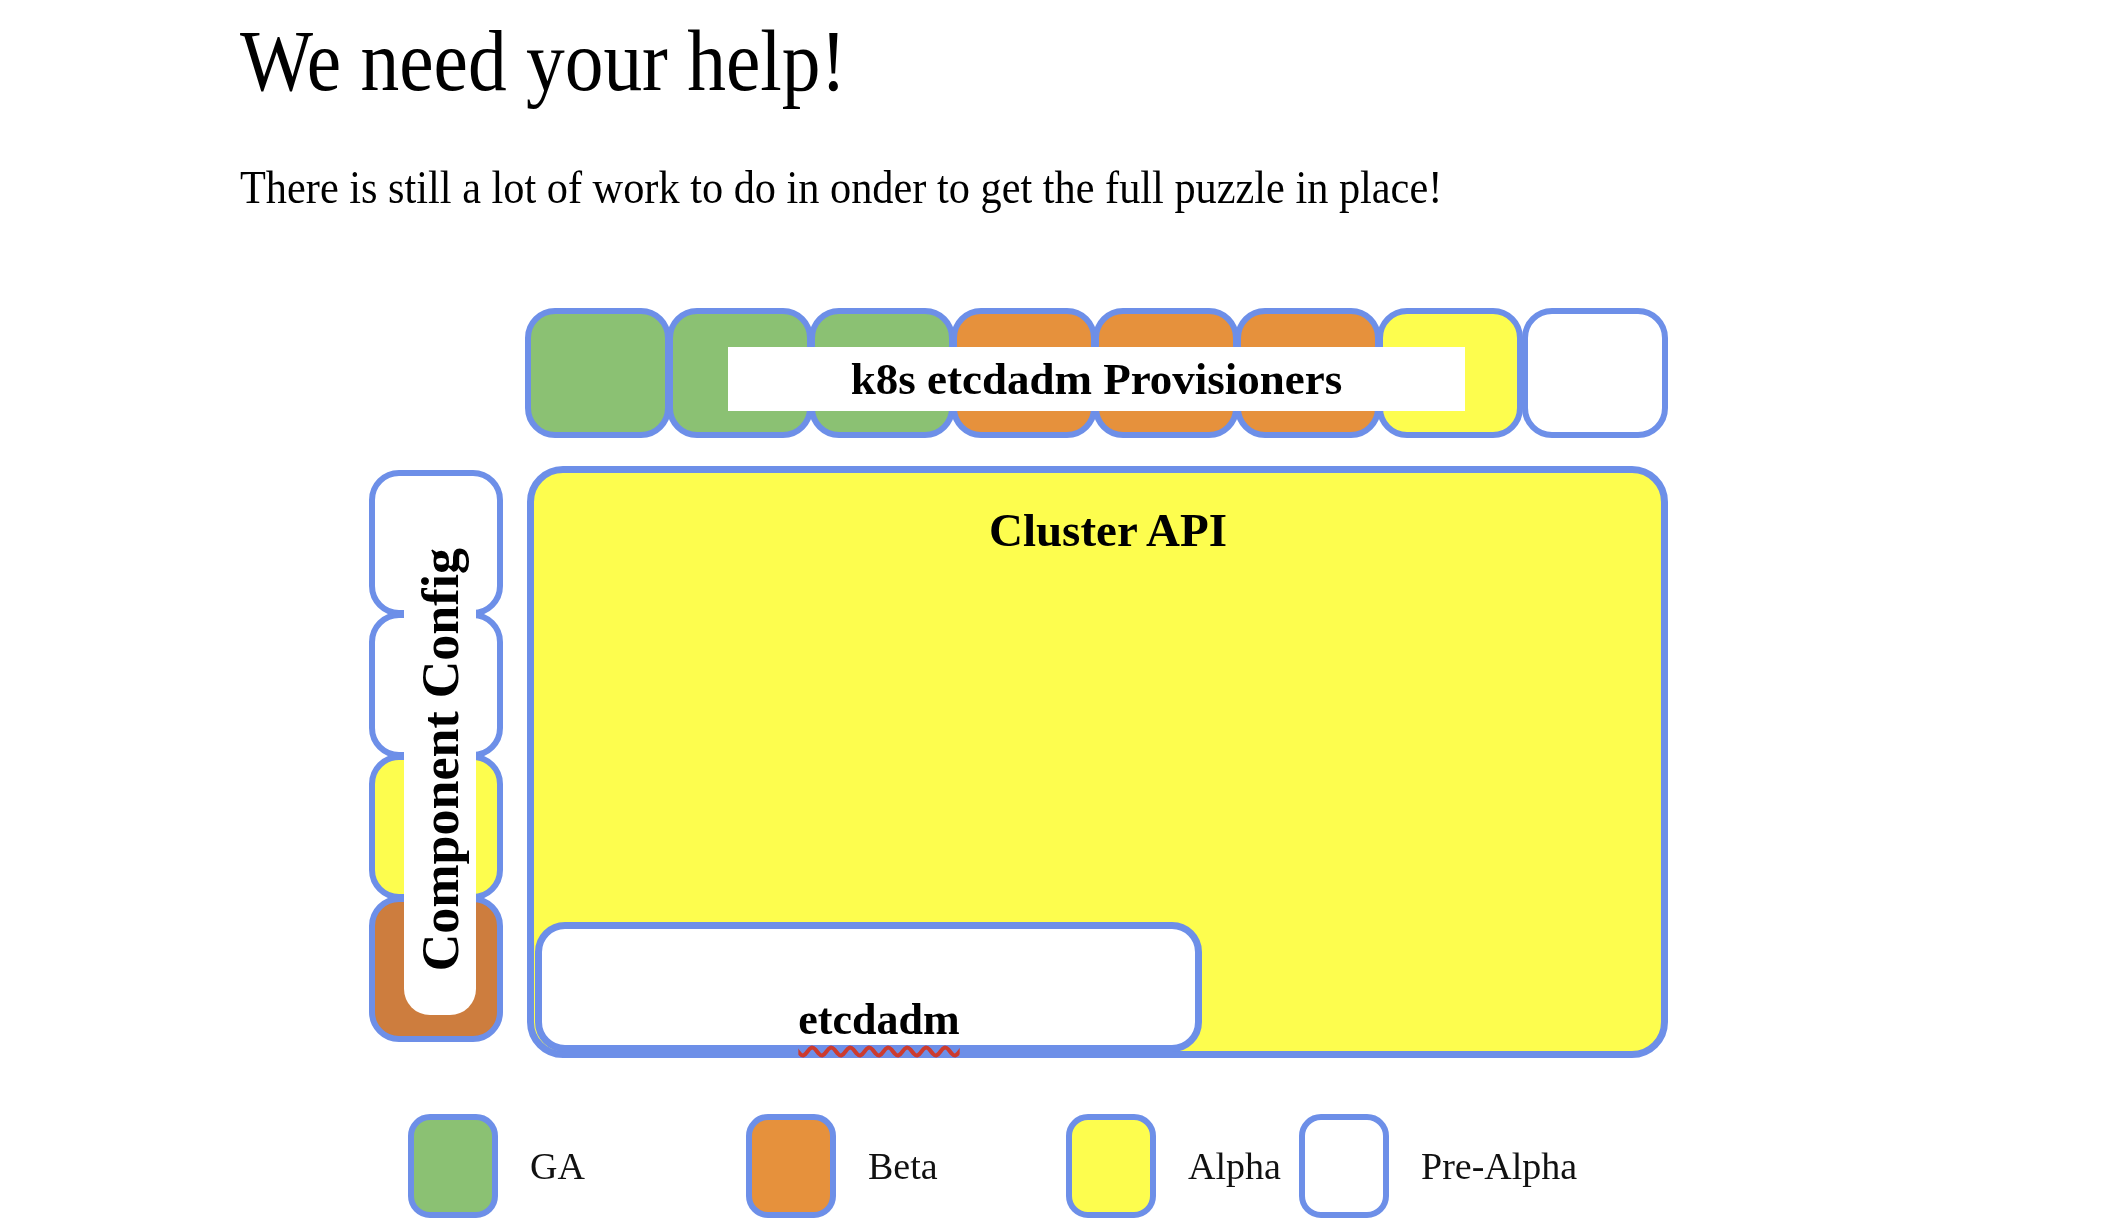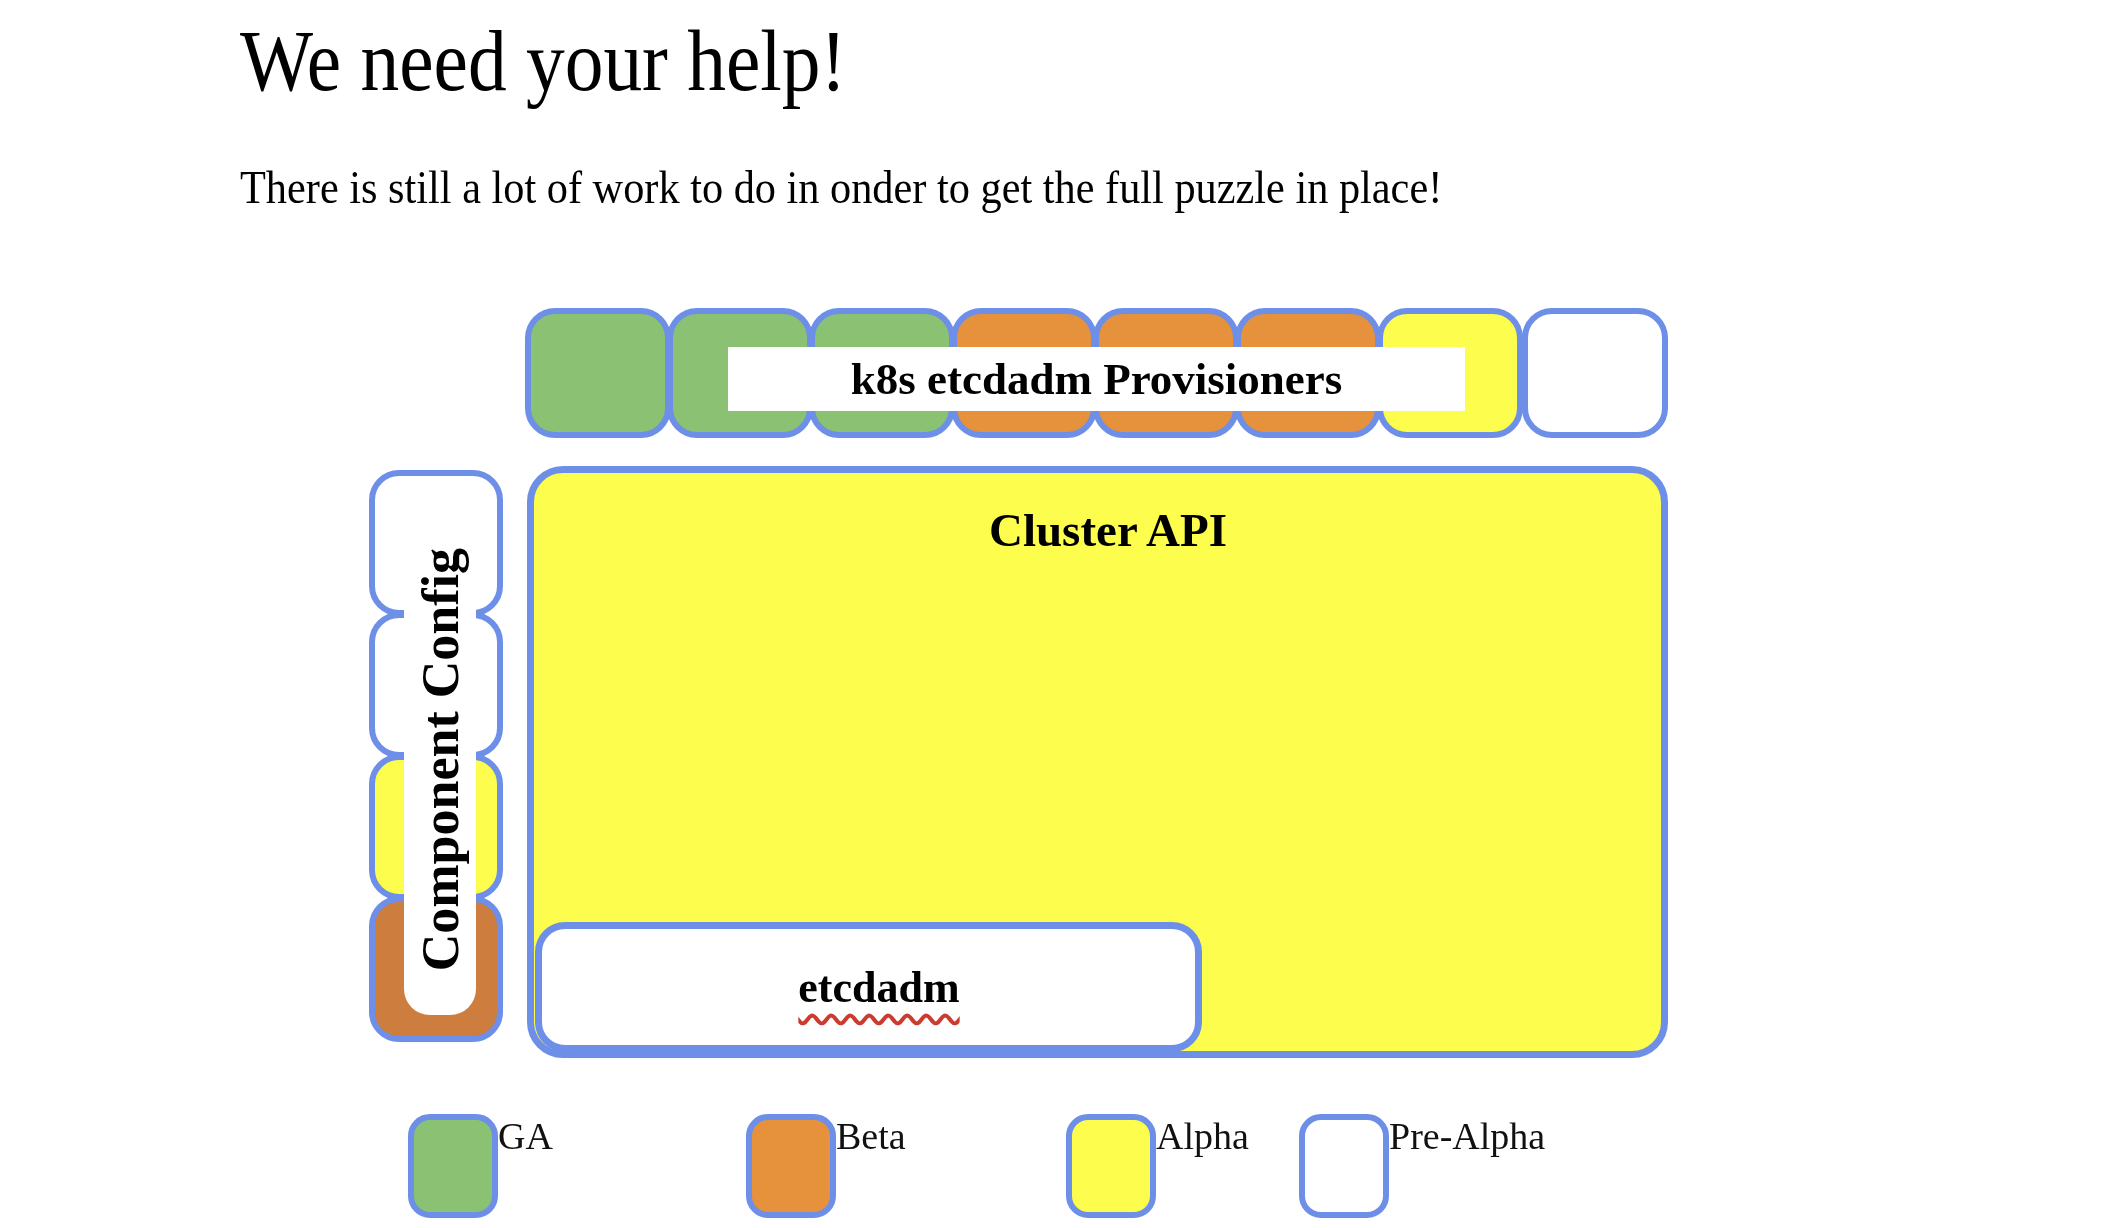--- a/index.html
+++ b/index.html
@@ -48,21 +48,21 @@
   }
   .comp-strip {
     position:absolute; left:404px; top:505px; width:72px; height:510px;
     background:#ffffff; border-radius:26px; z-index:6;
     display:flex; align-items:center; justify-content:center;
   }
   .comp-strip span {
     writing-mode:vertical-rl; transform:rotate(180deg);
     font-weight:700; font-size:52px; white-space:nowrap;
   }
-  .legend-item { position:absolute; display:flex; align-items:flex-start; z-index:2; }
+  .legend-item { position:absolute; display:flex; align-items:center; gap:32px; z-index:2; }
   .legend-swatch {
     width:90px; height:104px; box-sizing:border-box;
     border:6px solid var(--border,#6d8fe8); border-radius:22px;
   }
   .legend-label { font-size:38px; color:#111; }
 </style>
 </head>
 <body>
 
 <div class="slide" style="--border: #6d8fe8;">
@@ -90,21 +90,21 @@
       <div class="sq" style="left: 369px; top: 754px; width: 134px; height: 146px; background: rgb(253, 253, 78); z-index: 5;"></div>
       <div class="sq" style="left: 369px; top: 896px; width: 134px; height: 146px; background: rgb(205, 125, 62); z-index: 5;"></div>
     </div>
   <div class="comp-strip">
     <span>Component Config</span>
   </div>
 
   <div class="block" id="cluster-api" style="background: rgb(253, 253, 78);">
     <div class="block-label">Cluster API</div>
   </div>
-  <div class="block" id="etcdadm" style="background: rgb(255, 255, 255);">
+  <div class="block" id="etcdadm" style="background: rgb(255, 255, 255); align-items: flex-end;">
     <div class="block-label misspelled" id="etcdadm-label">etcdadm</div>
   </div>
 
   <div id="legend">
       <div class="legend-item" style="left: 408px; top: 1114px;">
         <div class="legend-swatch" style="background: rgb(139, 193, 115);"></div>
         <div class="legend-label">GA</div>
       </div>
       <div class="legend-item" style="left: 746px; top: 1114px;">
         <div class="legend-swatch" style="background: rgb(230, 145, 60);"></div>

